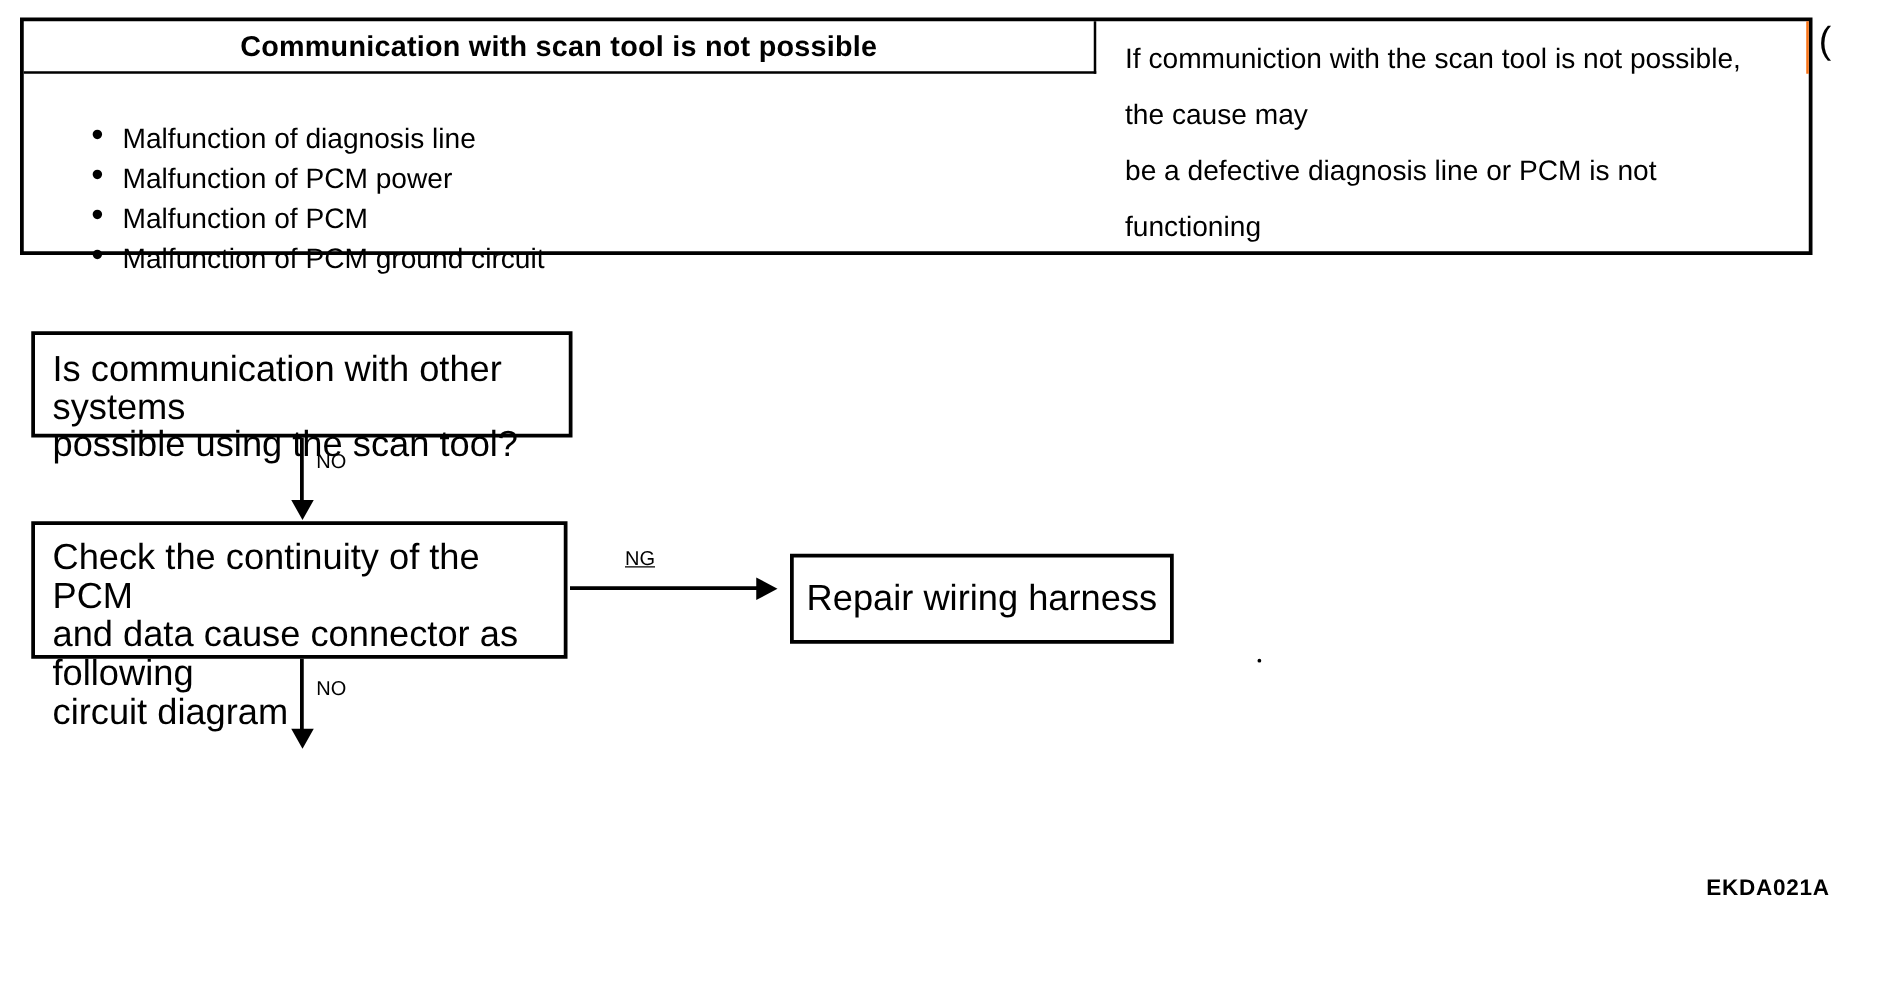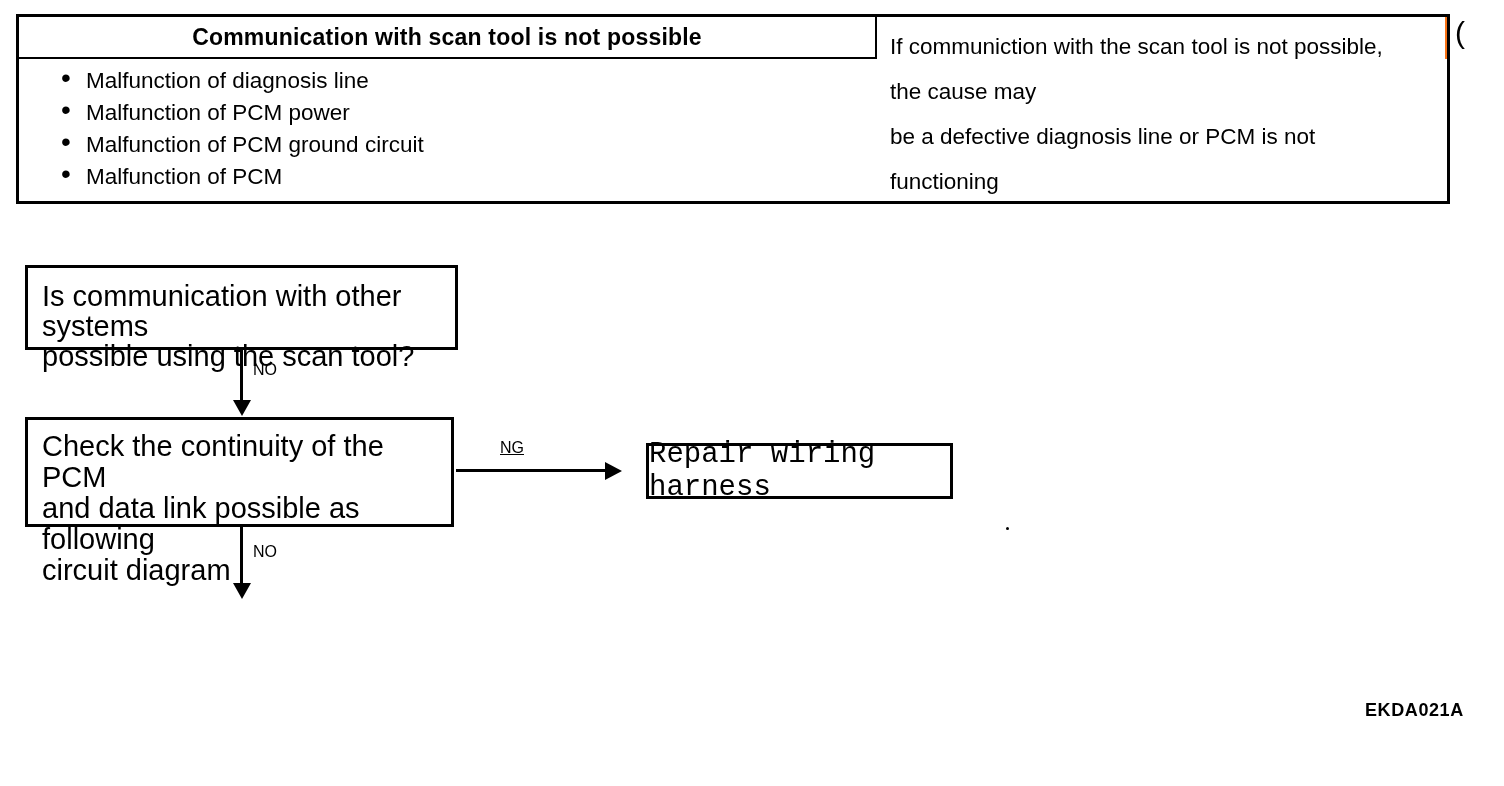--- a/index.html
+++ b/index.html
@@ -9,34 +9,35 @@
     font-family:"Liberation Sans","DejaVu Sans",sans-serif; color:#000;
     overflow:hidden;
   }
 
   
   .diag-table {
     position:absolute; left:16px; top:14px; width:1434px; height:190px;
     border:3px solid #000;
     display:grid; grid-template-columns:858px 1fr; grid-template-rows:42px 1fr;
     background:#fff;
+    gap:10px;
   }
   .th {
     font-weight:700; font-size:23px; letter-spacing:0.2px;
     display:flex; align-items:center; justify-content:center;
     border-bottom:2px solid #000;
   }
   .th-left  { border-right:2px solid #000; }
   .td-left {
     border-right:2px solid #f97316;
     font-size:22.5px; line-height:45px;
     padding:7px 30px 0 13px;
     white-space:pre-line;
   }
-  .td-right { padding:6px 0 0 0; }
+  .td-right { padding:6px 0 0 12px;margin-top:20px; }
   .td-right ul { list-style:none; font-size:22.5px; line-height:32px; }
   .td-right li { position:relative; padding-left:67px; }
   .td-right li::before {
     content:"\2022";
     position:absolute; left:42px; top:-3px; font-size:28px;
   }
 
   
   .fc-box {
     position:absolute; background:#fff; border:3px solid #000;
@@ -44,22 +45,22 @@
   }
   .box-question {
     left:25px; top:265px; width:433px; height:85px;
     padding:13px 8px 0 14px; line-height:30px; white-space:pre-line;
   }
   .box-check {
     left:25px; top:417px; width:429px; height:110px;
     padding:11px 8px 0 14px; line-height:31px; white-space:pre-line;
   }
   .box-repair {
-    left:646px; top:443px; width:307px; height:56px;
-    display:flex; align-items:center; justify-content:center;font-family:Liberation Mono, monospace;
+    left:632px; top:443px; width:307px; height:72px;
+    display:flex; align-items:center; justify-content:center;
   }
   .box-replace {
     left:25px; top:602px; width:432px; height:55px;
     display:flex; align-items:center; justify-content:center;
   }
 
   .line-v { position:absolute; width:3px; background:#000; }
   .line-v.a1 { left:240px; top:350px; height:52px; }
   .line-v.a2 { left:240px; top:527px; height:57px; }
   .line-h { position:absolute; height:3px; background:#000; top:469px; left:456px; width:152px; }
@@ -103,35 +104,35 @@
 <div class="page">
 
   <div class="diag-table">
     <div class="th th-left">Communication with scan tool is not possible</div>
     <div class="td-left">If communiction with the scan tool is not possible, the cause may
 be a defective diagnosis line or PCM is not functioning</div>
     <div class="td-right">
       <ul>
         <li>Malfunction of diagnosis line</li>
         <li>Malfunction of PCM power</li>
+        <li>Malfunction of PCM</li>
         <li>Malfunction of PCM ground circuit</li>
-        <li>Malfunction of PCM</li>
       </ul>
     </div>
   </div>
 
   <div class="fc-box box-question">Is communication with other systems
 possible using the scan tool?</div>
 
   <div class="line-v a1"></div>
   <div class="arrowhead-down ah1"></div>
   <div class="edge-label lbl-no1">NO</div>
 
   <div class="fc-box box-check">Check the continuity of the PCM
-and data link possible as following
+and data cause connector as following
 circuit diagram</div>
 
   <div class="line-h"></div>
   <div class="arrowhead-right"></div>
   <div class="edge-label lbl-ng">NG</div>
 
   <div class="fc-box box-repair">Repair wiring harness</div>
 
   <div class="line-v a2"></div>
   <div class="arrowhead-down ah2"></div>

